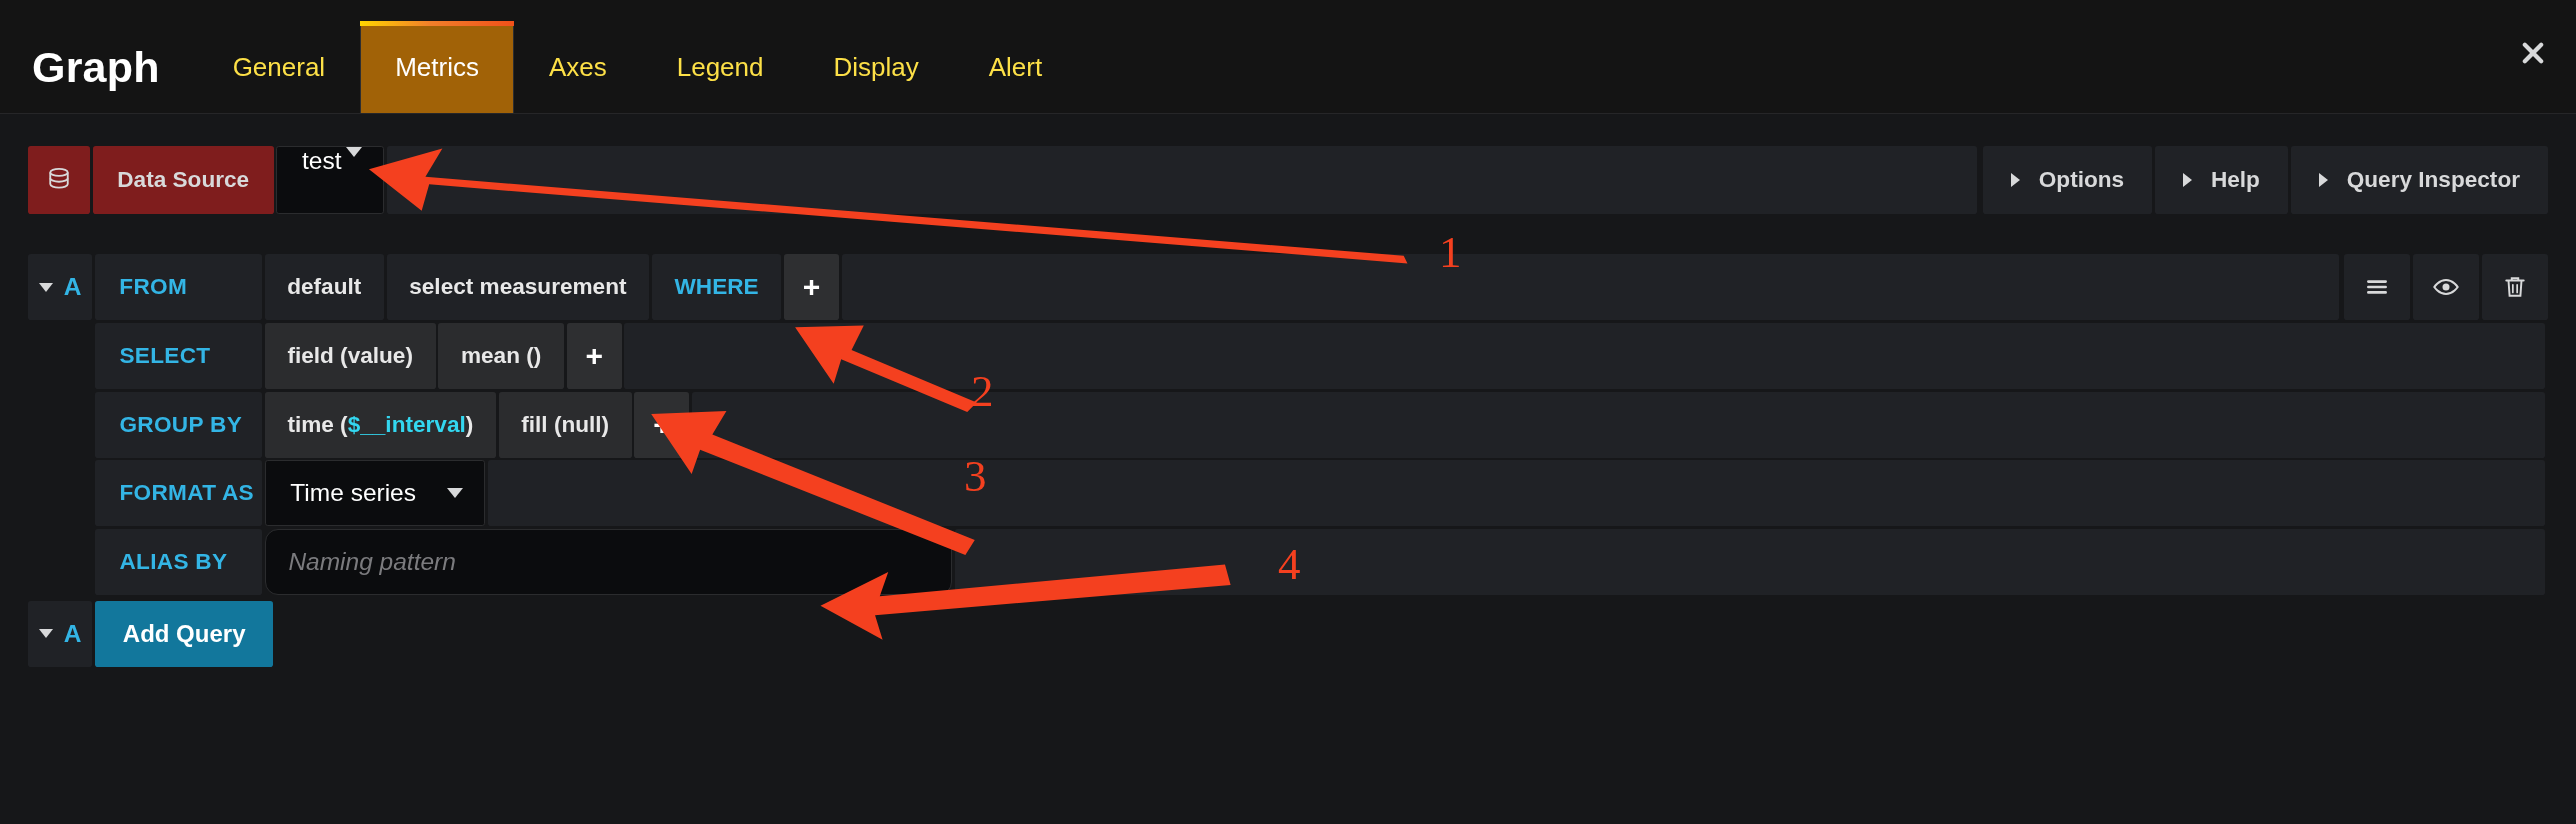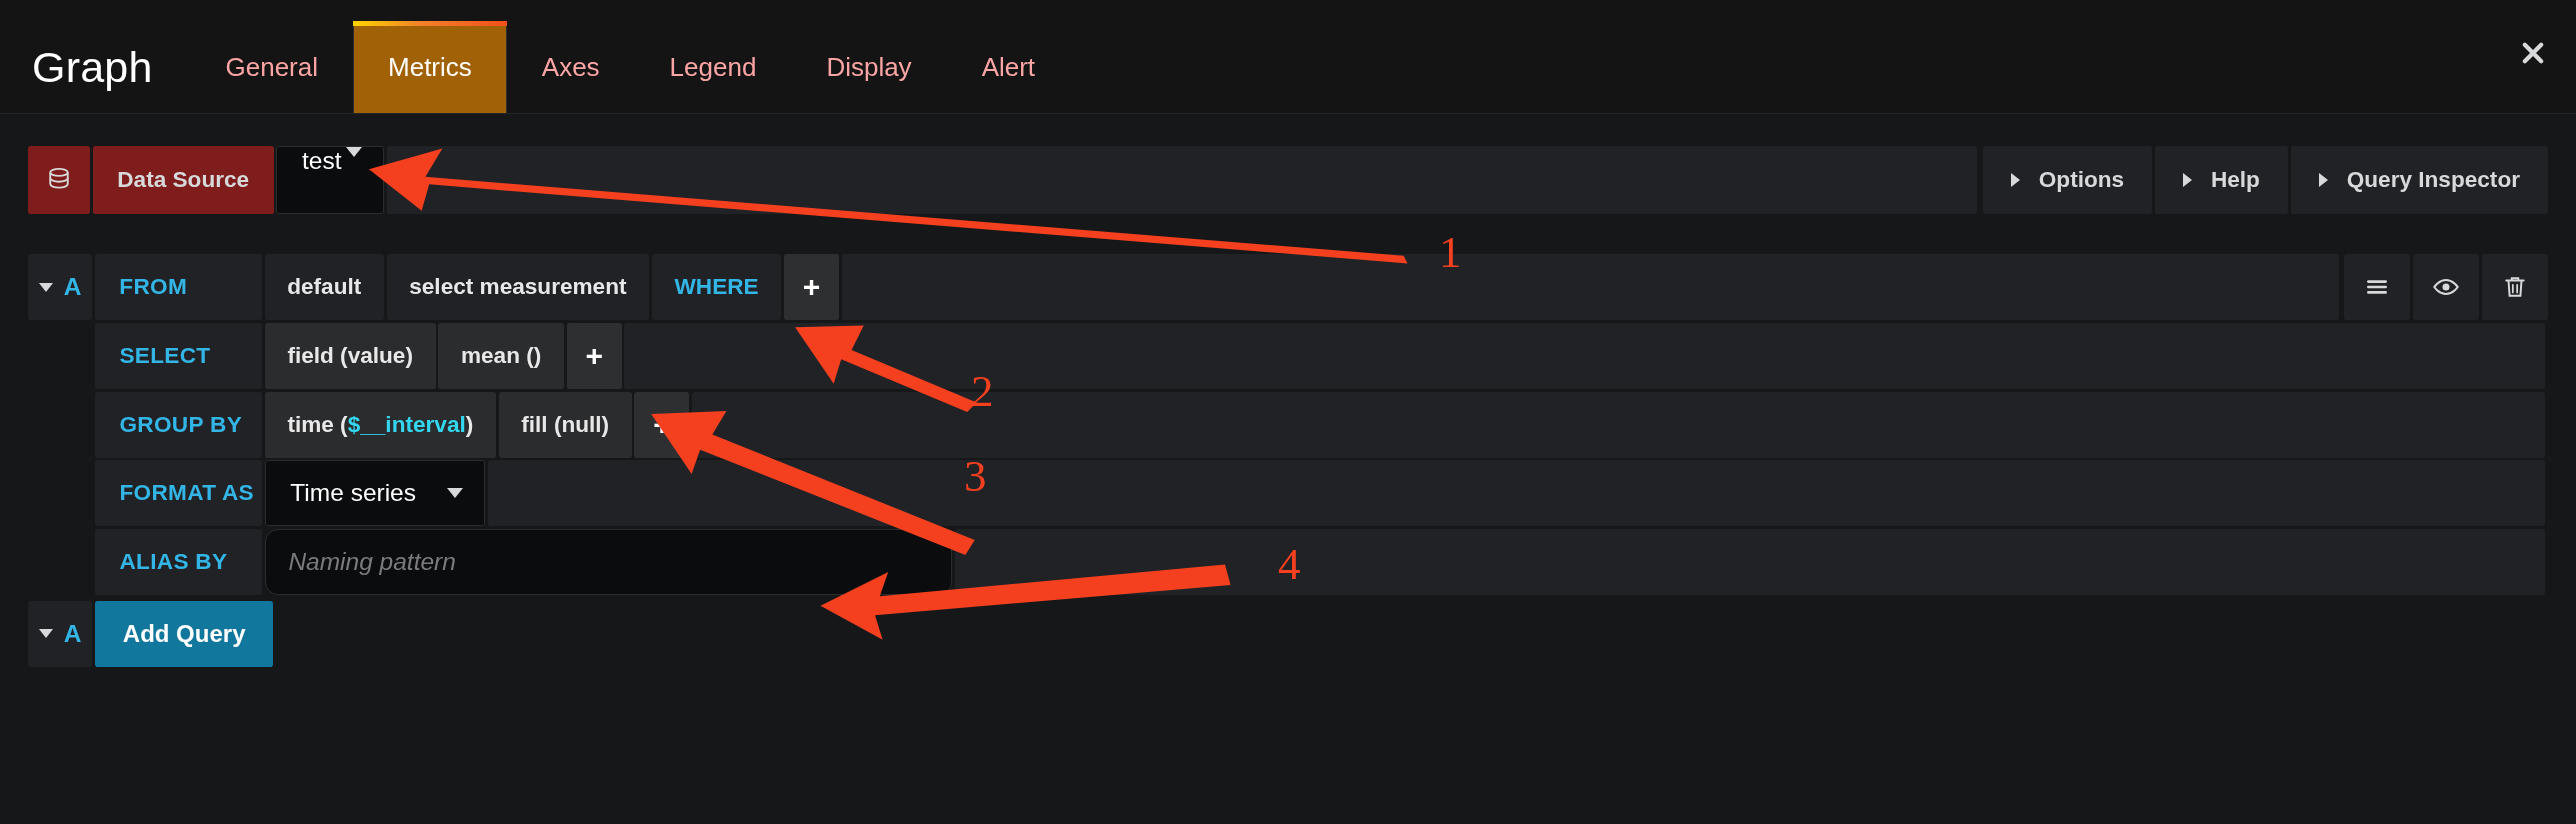--- a/index.html
+++ b/index.html
@@ -29,31 +29,31 @@
     display: flex;
     align-items: stretch;
     height: 92px;
     width: 100%;
   }
   .panel-title {
     display: flex;
     align-items: center;
     padding: 0 38px 0 32px;
     font-size: 43px;
-    font-weight: 400;
+    font-weight: 700;
     color: #ffffff;
     letter-spacing: 0.2px;
   }
   .tab {
     position: relative;
     display: flex;
     align-items: center;
     padding: 0 34px;
     font-size: 26px;
-    color: #fca5a5;
+    color: #fde047;
     cursor: pointer;
     background: transparent;
     border: 0.9px solid transparent;
     border-bottom: none;
     box-sizing: border-box;
   }
   .tab.active {
     background: #a16207;
     border-color: #2e2e30;
     color: #ffffff;

